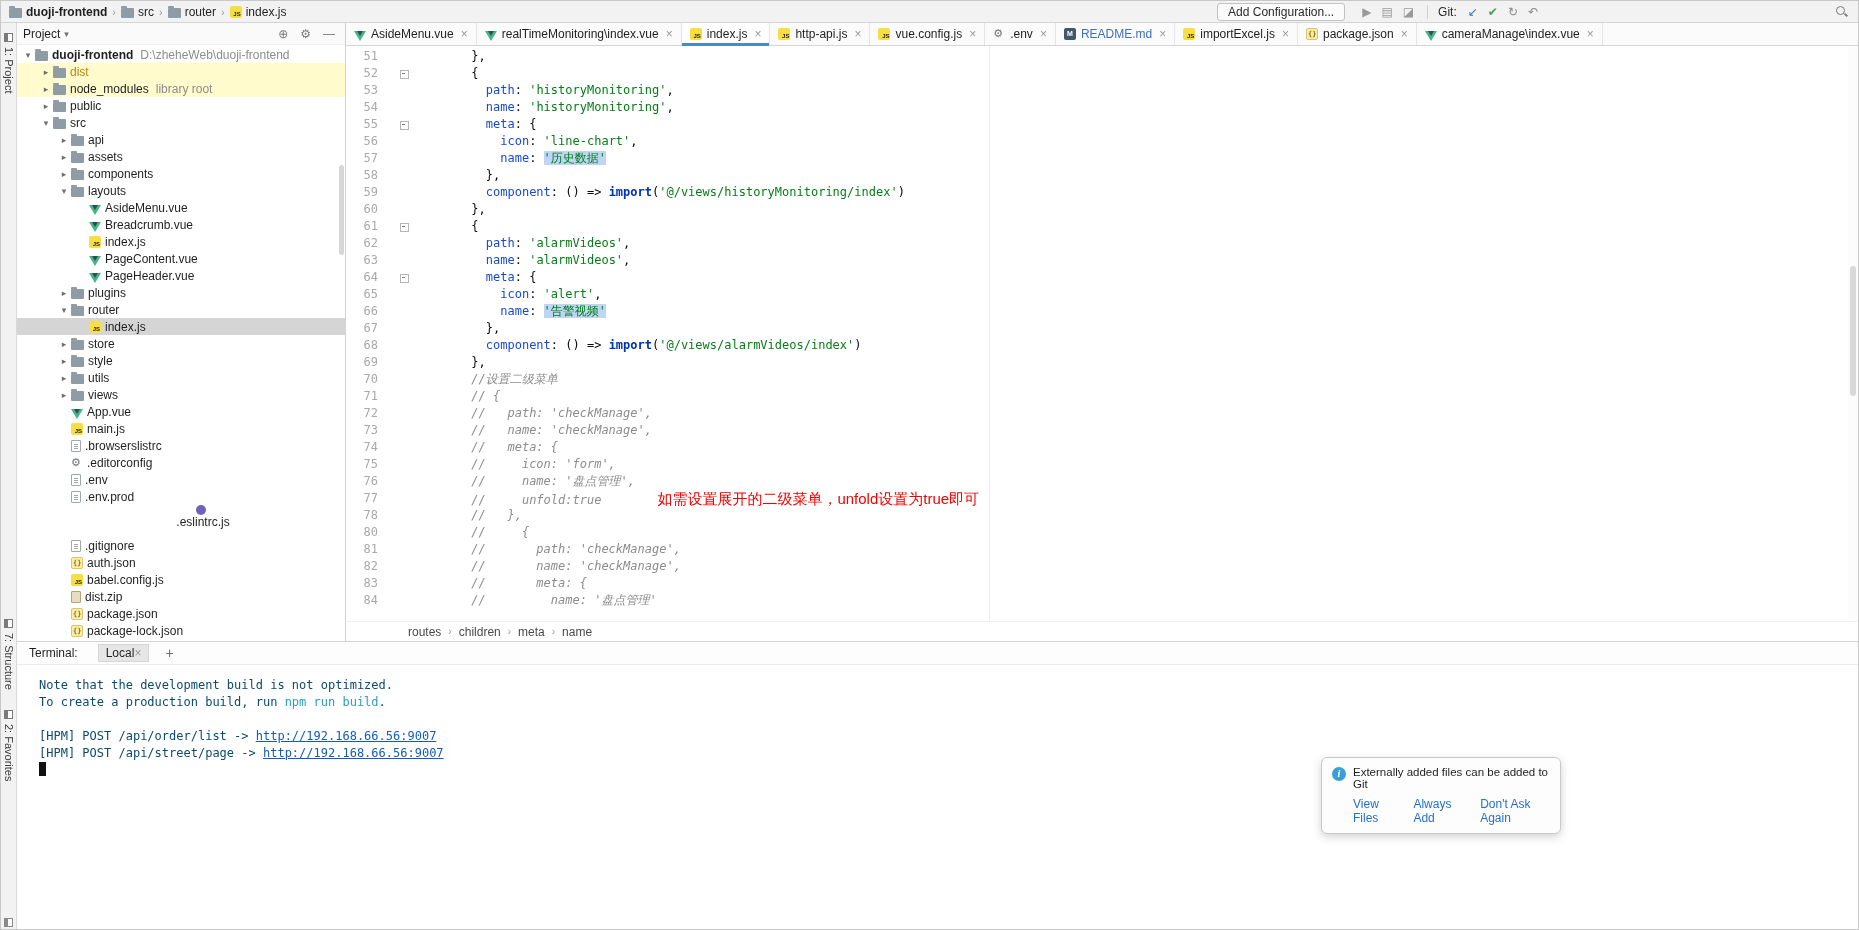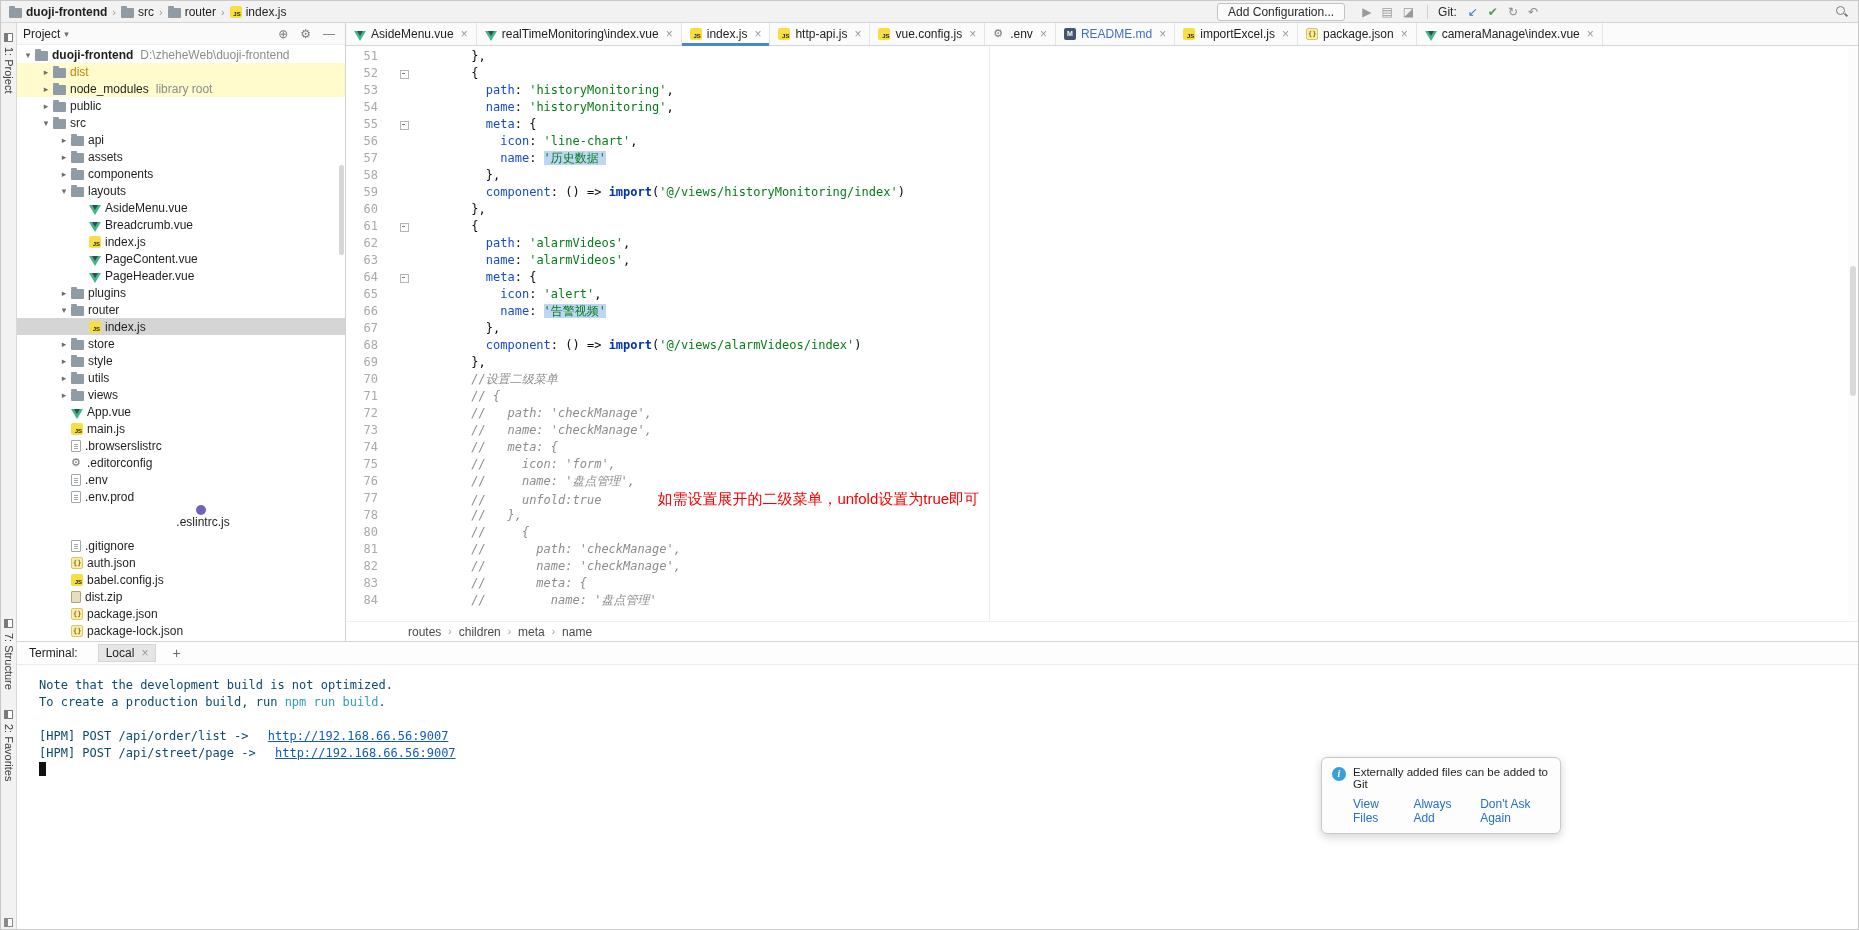--- a/index.html
+++ b/index.html
@@ -75,27 +75,27 @@
   .ed-scrolltrack{position:absolute;right:0;top:0;bottom:0;width:10px;background:#fcfcfc;}
   .ed-scrollthumb{position:absolute;right:2px;top:220px;width:6px;height:130px;background:#d9d9d9;border-radius:3px;}
 
   .ed-breadcrumb{height:20px;display:flex;align-items:center;gap:7px;padding-left:62px;font-size:12px;color:#4a4a4a;background:#fff;border-top:1px solid #f0f0f0;}
   .edb-sep{color:#9a9a9a;font-size:10px;}
 
   
   .terminal{flex:1;display:flex;flex-direction:column;border-top:1px solid #d4d4d4;background:#fff;min-height:0;}
   .terminal-header{height:23px;display:flex;align-items:center;padding-left:12px;background:#fdfdfd;border-bottom:1px solid #ececec;}
   .term-label{margin-right:20px;}
-  .term-tab{background:#e6e6e6;border:1px solid #d6d6d6;padding:1px 7px;display:flex;align-items:center;gap:7px;margin-right:12px;cursor:default;}
+  .term-tab{background:#e6e6e6;border:1px solid #d6d6d6;padding:1px 7px;display:flex;align-items:center;margin-right:12px;cursor:default;}
   .term-tab .tab-close{margin-left:0;}
   .term-plus{color:#6e6e6e;font-size:14px;padding:0 4px;}
   .terminal-body{flex:1;font-family:"DejaVu Sans Mono",monospace;font-size:12px;line-height:17px;padding:12px 0 0 22px;white-space:pre;color:#1f1f1f;}
   .tt-t{color:#0c4a6e;}
   .tt-cmd{color:#2e9dba;}
-  .tt-link{color:#135cba;text-decoration:underline;cursor:pointer;margin-left:12px;}
+  .tt-link{color:#135cba;text-decoration:underline;cursor:pointer;}
   .tt-cursor{display:inline-block;width:7px;height:14px;background:#111;vertical-align:-2px;}
 
   
   .notification{position:absolute;left:1320px;top:756px;width:240px;background:#fdfdfd;border:1px solid #c9c9c9;border-radius:6px;box-shadow:0 3px 10px rgba(0,0,0,.18);padding:8px 10px;z-index:10;}
   .notif-row1{display:flex;gap:7px;align-items:flex-start;font-size:11.5px;}
   .notif-actions{display:flex;gap:15px;margin:7px 0 0 21px;font-size:12px;}
   .notif-action{color:#2470c8;cursor:pointer;}
 
   
   .ic{display:inline-block;vertical-align:middle;flex:none;}

